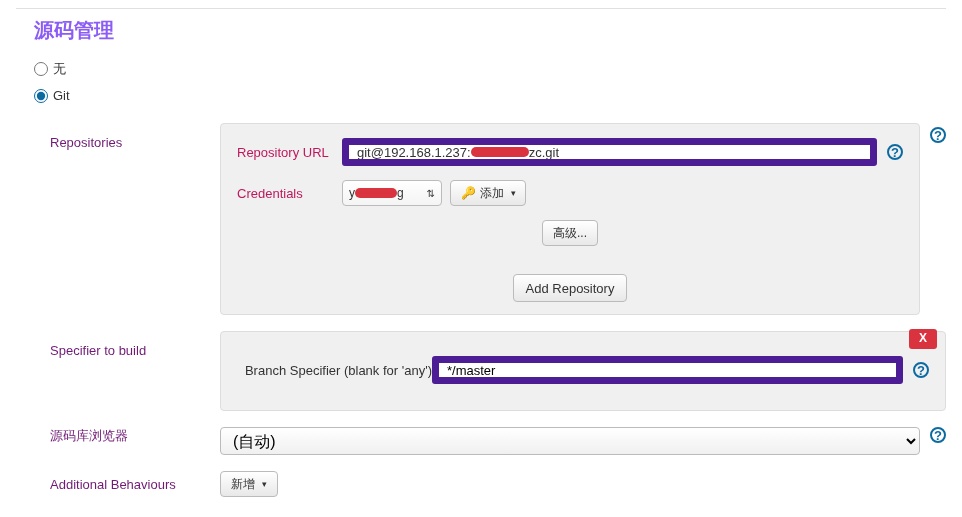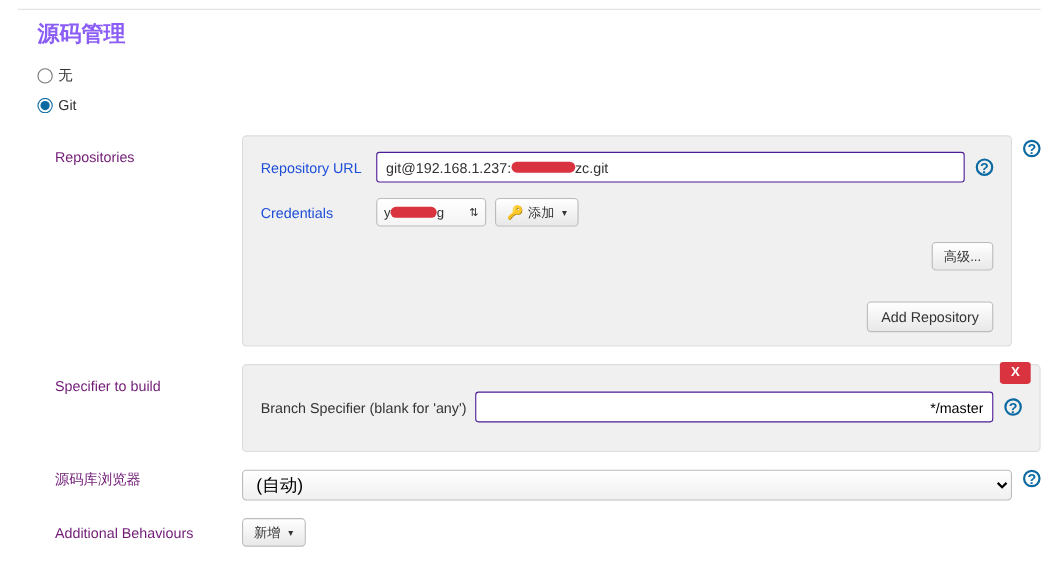--- a/index.html
+++ b/index.html
@@ -8,28 +8,28 @@
     .section-title { font-size: 20px; font-weight: bold; color: #8b5cf6; padding: 8px 10px 14px 18px; border-top: 1px solid #e0e0e0; }
     .radio-group { padding: 2px 18px 10px 18px; }
     .radio-item { display: flex; align-items: center; gap: 5px; margin-bottom: 10px; color: #333; }
     .radio-item input[type="radio"] { width: 14px; height: 14px; accent-color: #0b6aa2; }
     .form-area { margin-left: 34px; }
     .form-row { display: flex; align-items: flex-start; margin-bottom: 16px; }
     .form-label { width: 170px; flex-shrink: 0; color: #701a75; padding-top: 12px; font-size: 13px; }
     .form-content { flex: 1; background: #f0f0f0; border: 1px solid #ddd; border-radius: 4px; padding: 14px 16px 12px 16px; position: relative; }
     .form-content-plain { flex: 1; display: flex; align-items: center; gap: 8px; }
     .inner-row { display: flex; align-items: center; margin-bottom: 14px; }
-    .inner-label { width: 105px; flex-shrink: 0; color: #1d4ed8; font-size: 13px; }
-    .inner-label-wide { width: 195px; flex-shrink: 0; color: #333; font-size: 13px; }
-    .text-input { flex: 1; height: 28px; border: 1px solid #4c1d95; border-radius: 3px; padding: 0 8px; font-size: 13px; background: #fff; text-align: right; }
+    .inner-label { width: 105px; flex-shrink: 0; color: #be185d; font-size: 13px; }
+    .inner-label-wide { width: 195px; flex-shrink: 0; color: #333; font-size: 13px; text-align: right; }
+    .text-input { flex: 1; height: 28px; border: 7px solid #4c1d95; border-radius: 3px; padding: 0 8px; font-size: 13px; background: #fff; }
     .select-input { height: 26px; border: 1px solid #bbb; border-radius: 4px; padding: 0 6px; font-size: 12px; background: linear-gradient(#fff, #f4f4f4); min-width: 100px; }
     .select-full { flex: 1; height: 28px; border: 1px solid #bbb; border-radius: 4px; padding: 0 8px; font-size: 16px; background: linear-gradient(#fff, #f0f0f0); }
     .btn { height: 28px; border: 1px solid #bbb; border-radius: 4px; padding: 0 12px; font-size: 13px; background: linear-gradient(#fff, #e8e8e8); cursor: pointer; color: #333; display: inline-flex; align-items: center; gap: 4px; }
     .btn-small { height: 26px; padding: 0 10px; font-size: 12px; }
-    .action-row { display: flex; justify-content: flex-end; margin-top: 8px; }
+    .action-row { display: flex; justify-content: center; margin-top: 8px; }
     .help-icon { width: 16px; height: 16px; display: inline-flex; align-items: center; justify-content: center; color: #0b6aa2; font-weight: bold; font-size: 13px; border: 2px solid #0b6aa2; border-radius: 50%; cursor: pointer; flex-shrink: 0; }
     .help-outer { margin-left: 10px; margin-top: 4px; }
     .help-inline { margin-left: 10px; }
     .delete-badge { position: absolute; top: -3px; right: 8px; background: #d9333f; color: #fff; border-radius: 3px; padding: 2px 10px; font-weight: bold; font-size: 12px; cursor: pointer; line-height: 1.3; }
     .redacted-block { display: inline-block; background: #d9333f; border-radius: 6px; height: 10px; width: 58px; vertical-align: middle; }
     .key-icon { color: #c5a300; font-size: 12px; }
     .dropdown-arrow { font-size: 9px; margin-left: 3px; }
   </style>
 </head>
 <body>

